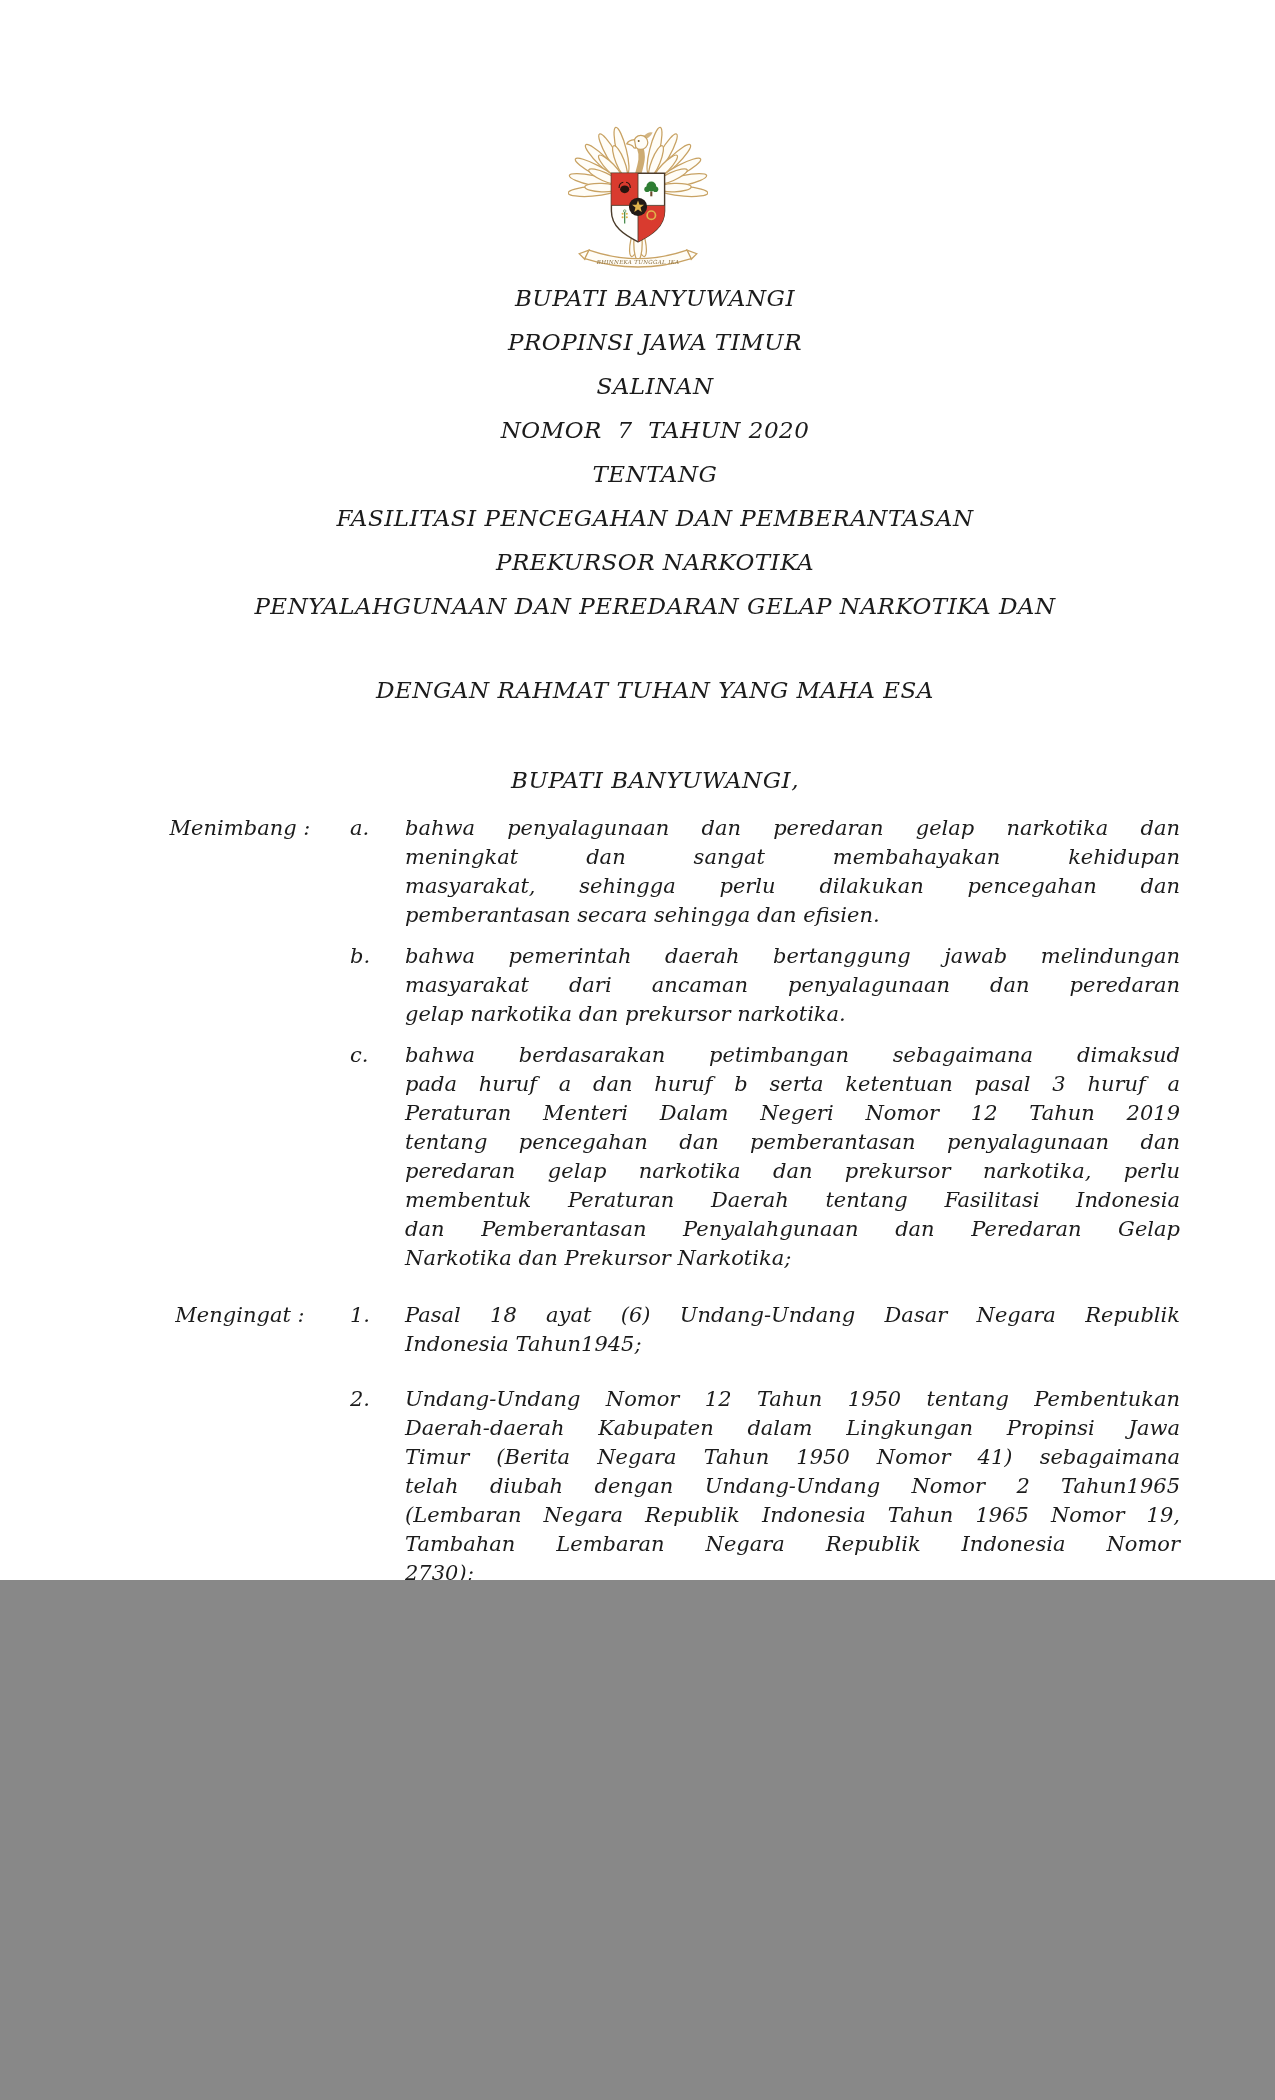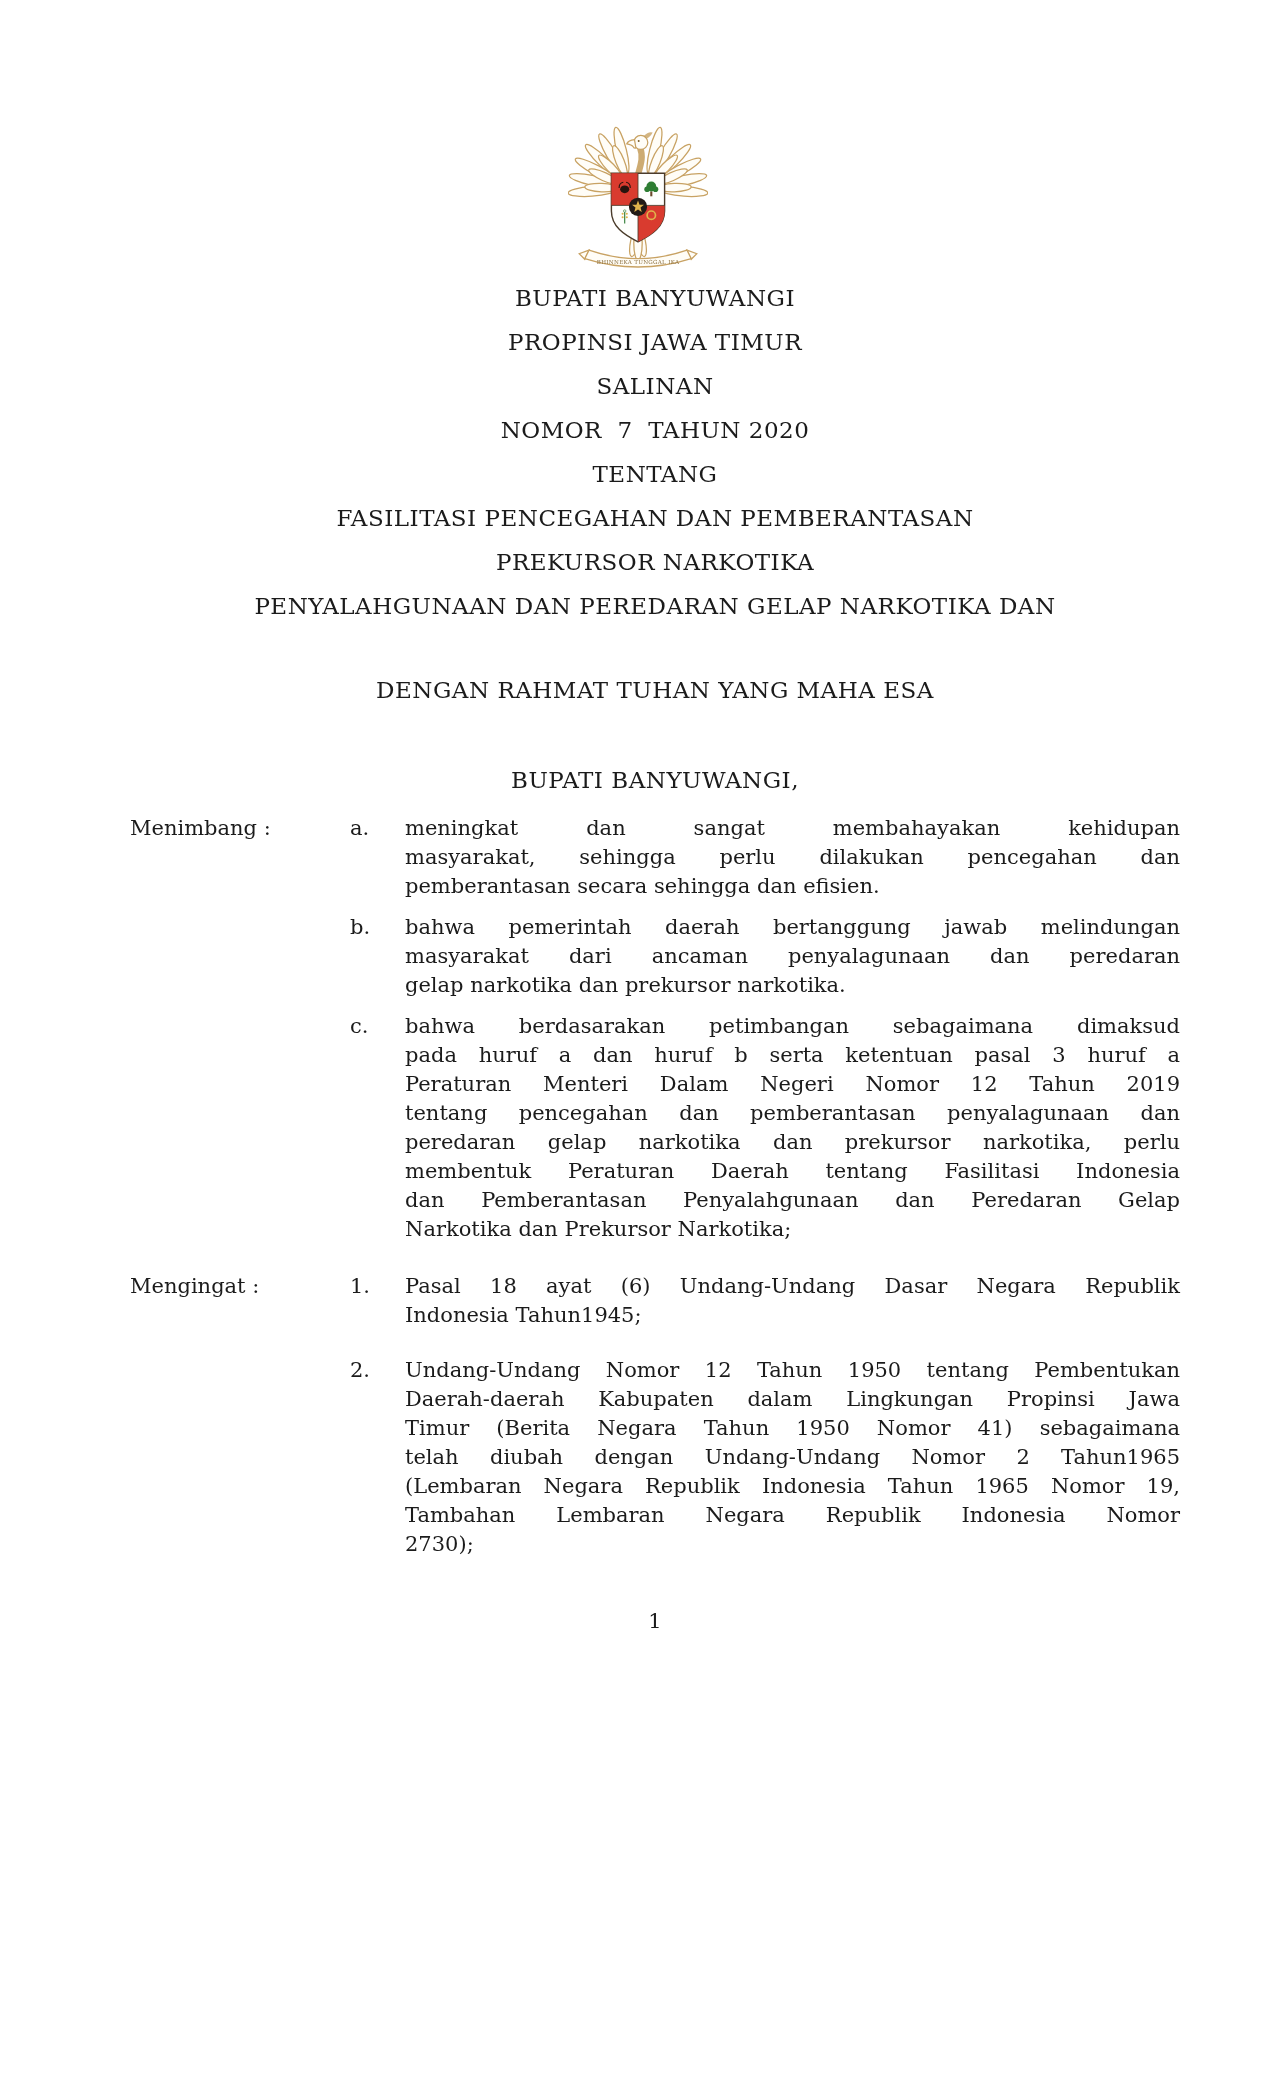--- a/index.html
+++ b/index.html
@@ -1,24 +1,25 @@
 <!DOCTYPE html>
 <html style="--gold: #C8A263; --red: #D93B2F; --green: #2E7D32; --black: #221A15; --star: #E0B44C; --outline: #4A3B2A; --text: #1B1B1B; --bg: #FFFFFF;"><head>
 <meta charset="utf-8">
 <style>
   html,body{margin:0;padding:0;}
   body{background:#888;}
   .page{
     position:relative;
-    width:1275px;height:2100px;
+    width:1275px;height:1580px;
     margin:0 auto;
     background:var(--bg,#fff);
     color:var(--text,#1b1b1b);
     font-family:"DejaVu Serif","Liberation Serif",serif;
     overflow:hidden;
+    font-style:italic;
   }
   .emblem{width:140px;height:161px;margin:113px auto 0;}
   .emblem svg{display:block;width:140px;height:161px;}
 
   .feather{fill:#FFFDF7;stroke:var(--gold,#C8A263);stroke-width:1.8;}
   .gold-line{fill:none;stroke:var(--gold,#C8A263);}
   .gold-fill{fill:var(--gold,#C8A263);}
   .shield-outline{fill:#FEFEFC;stroke:var(--outline,#4a3b2a);stroke-width:2;}
   .shield-red{fill:var(--red,#D93B2F);}
   .shield-line{stroke:var(--outline,#4a3b2a);stroke-width:1.2;fill:none;}
@@ -33,21 +34,21 @@
   .title-block{margin-top:2px;}
   .invocation{margin-top:40px;}
   .authority{margin-top:46px;}
 
   .list-section{font-size:21px;}
   #considerations{margin-top:12px;}
   #legal-basis{margin-top:28px;}
   .row{display:flex;align-items:flex-start;}
   #considerations .row + .row{margin-top:12px;}
   #legal-basis .row + .row{margin-top:26px;}
-  .col-label{width:220px;flex:none;line-height:29px;}
+  .col-label{width:220px;flex:none;line-height:29px;text-align:center;}
   .col-marker{width:55px;flex:none;line-height:29px;}
   .col-text{width:775px;flex:none;}
   .jline{
     line-height:29px;
     text-align:justify;
     text-align-last:justify;
     text-justify:inter-word;
   }
   .jline.last{text-align-last:left;}
 
@@ -204,20 +205,21 @@
       </div>
 
     <div class="title-line invocation">DENGAN RAHMAT TUHAN YANG MAHA ESA</div>
     <div class="title-line authority">BUPATI BANYUWANGI,</div>
 
     <section class="list-section" id="considerations">
         <div class="row">
           <div class="col-label">Menimbang :</div>
           <div class="col-marker">a.</div>
           <div class="col-text">
+            <div class="jline">bahwa penyalagunaan dan peredaran gelap narkotika dan</div>
             <div class="jline">meningkat dan sangat membahayakan kehidupan</div>
             <div class="jline">masyarakat, sehingga perlu dilakukan pencegahan dan</div>
             <div class="jline last">pemberantasan secara sehingga dan efisien.</div>
           </div>
         </div>
         <div class="row">
           <div class="col-label"></div>
           <div class="col-marker">b.</div>
           <div class="col-text">
             <div class="jline">bahwa pemerintah daerah bertanggung jawab melindungan</div>

